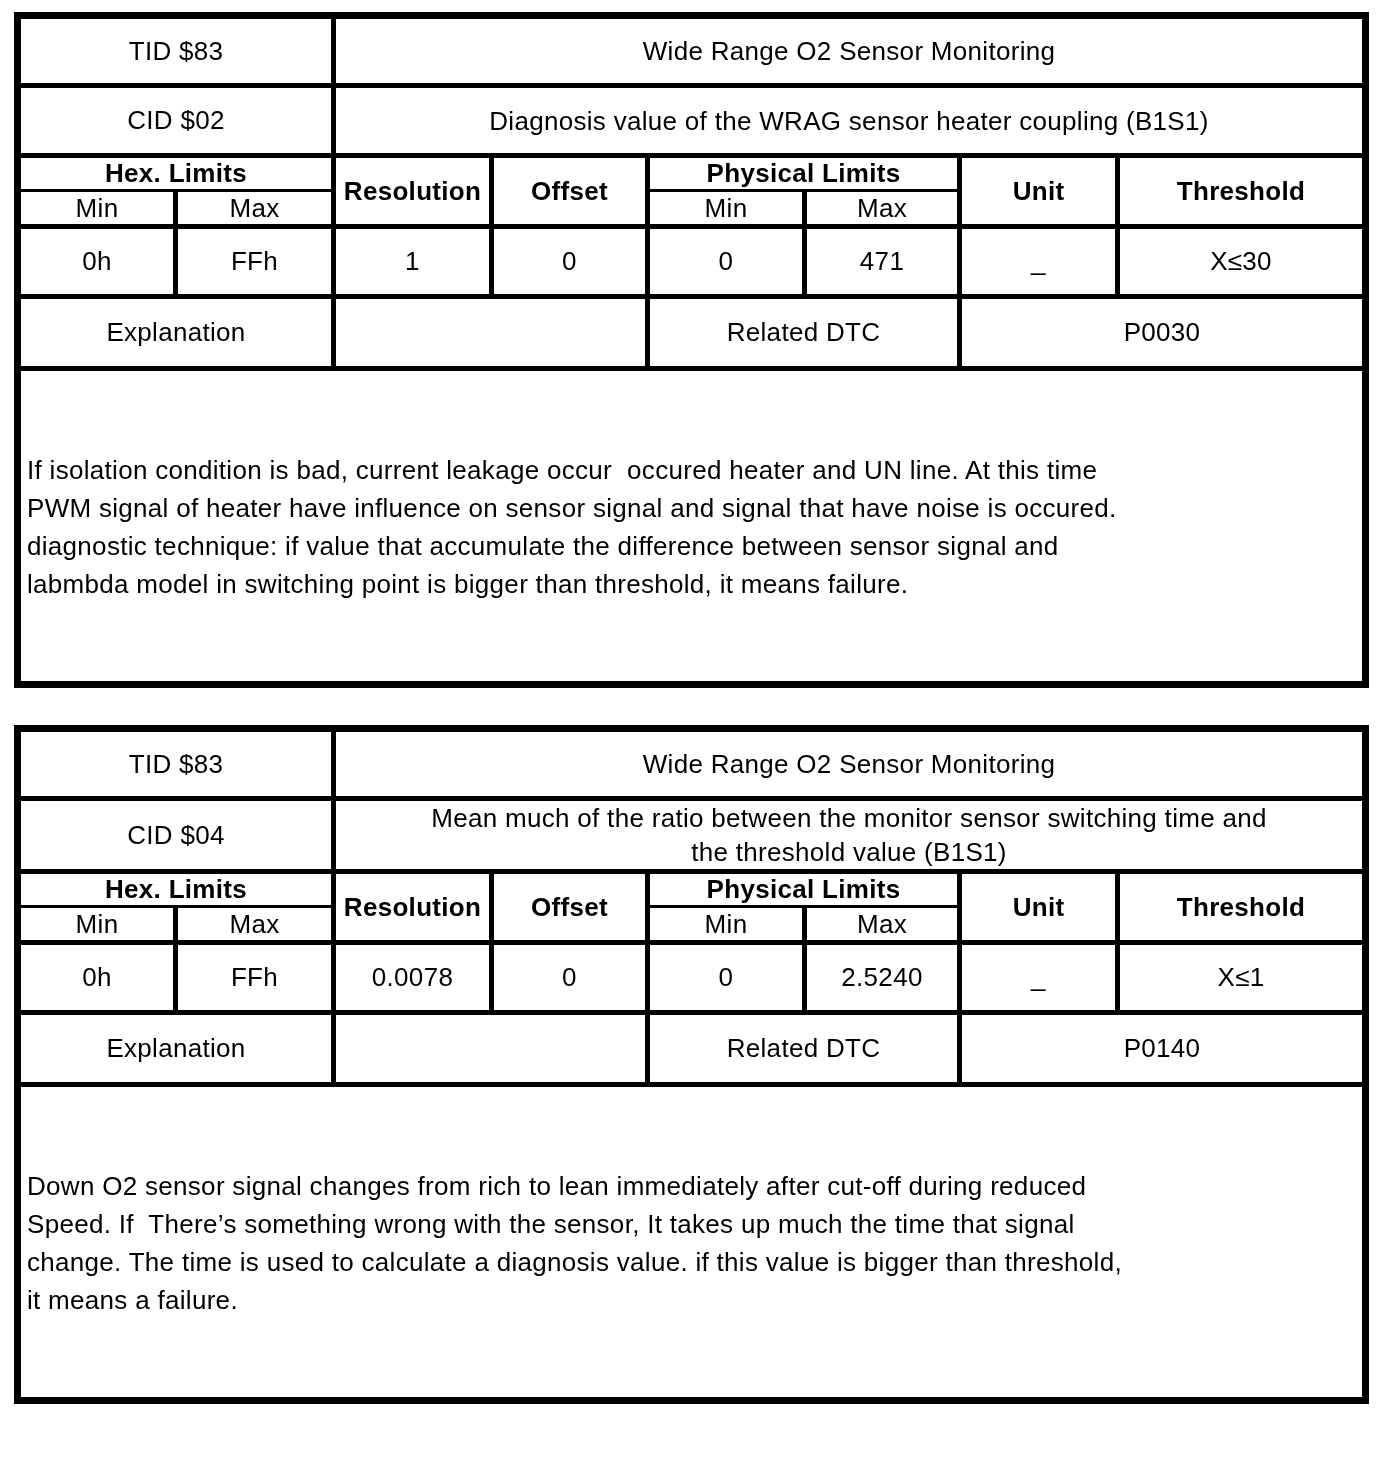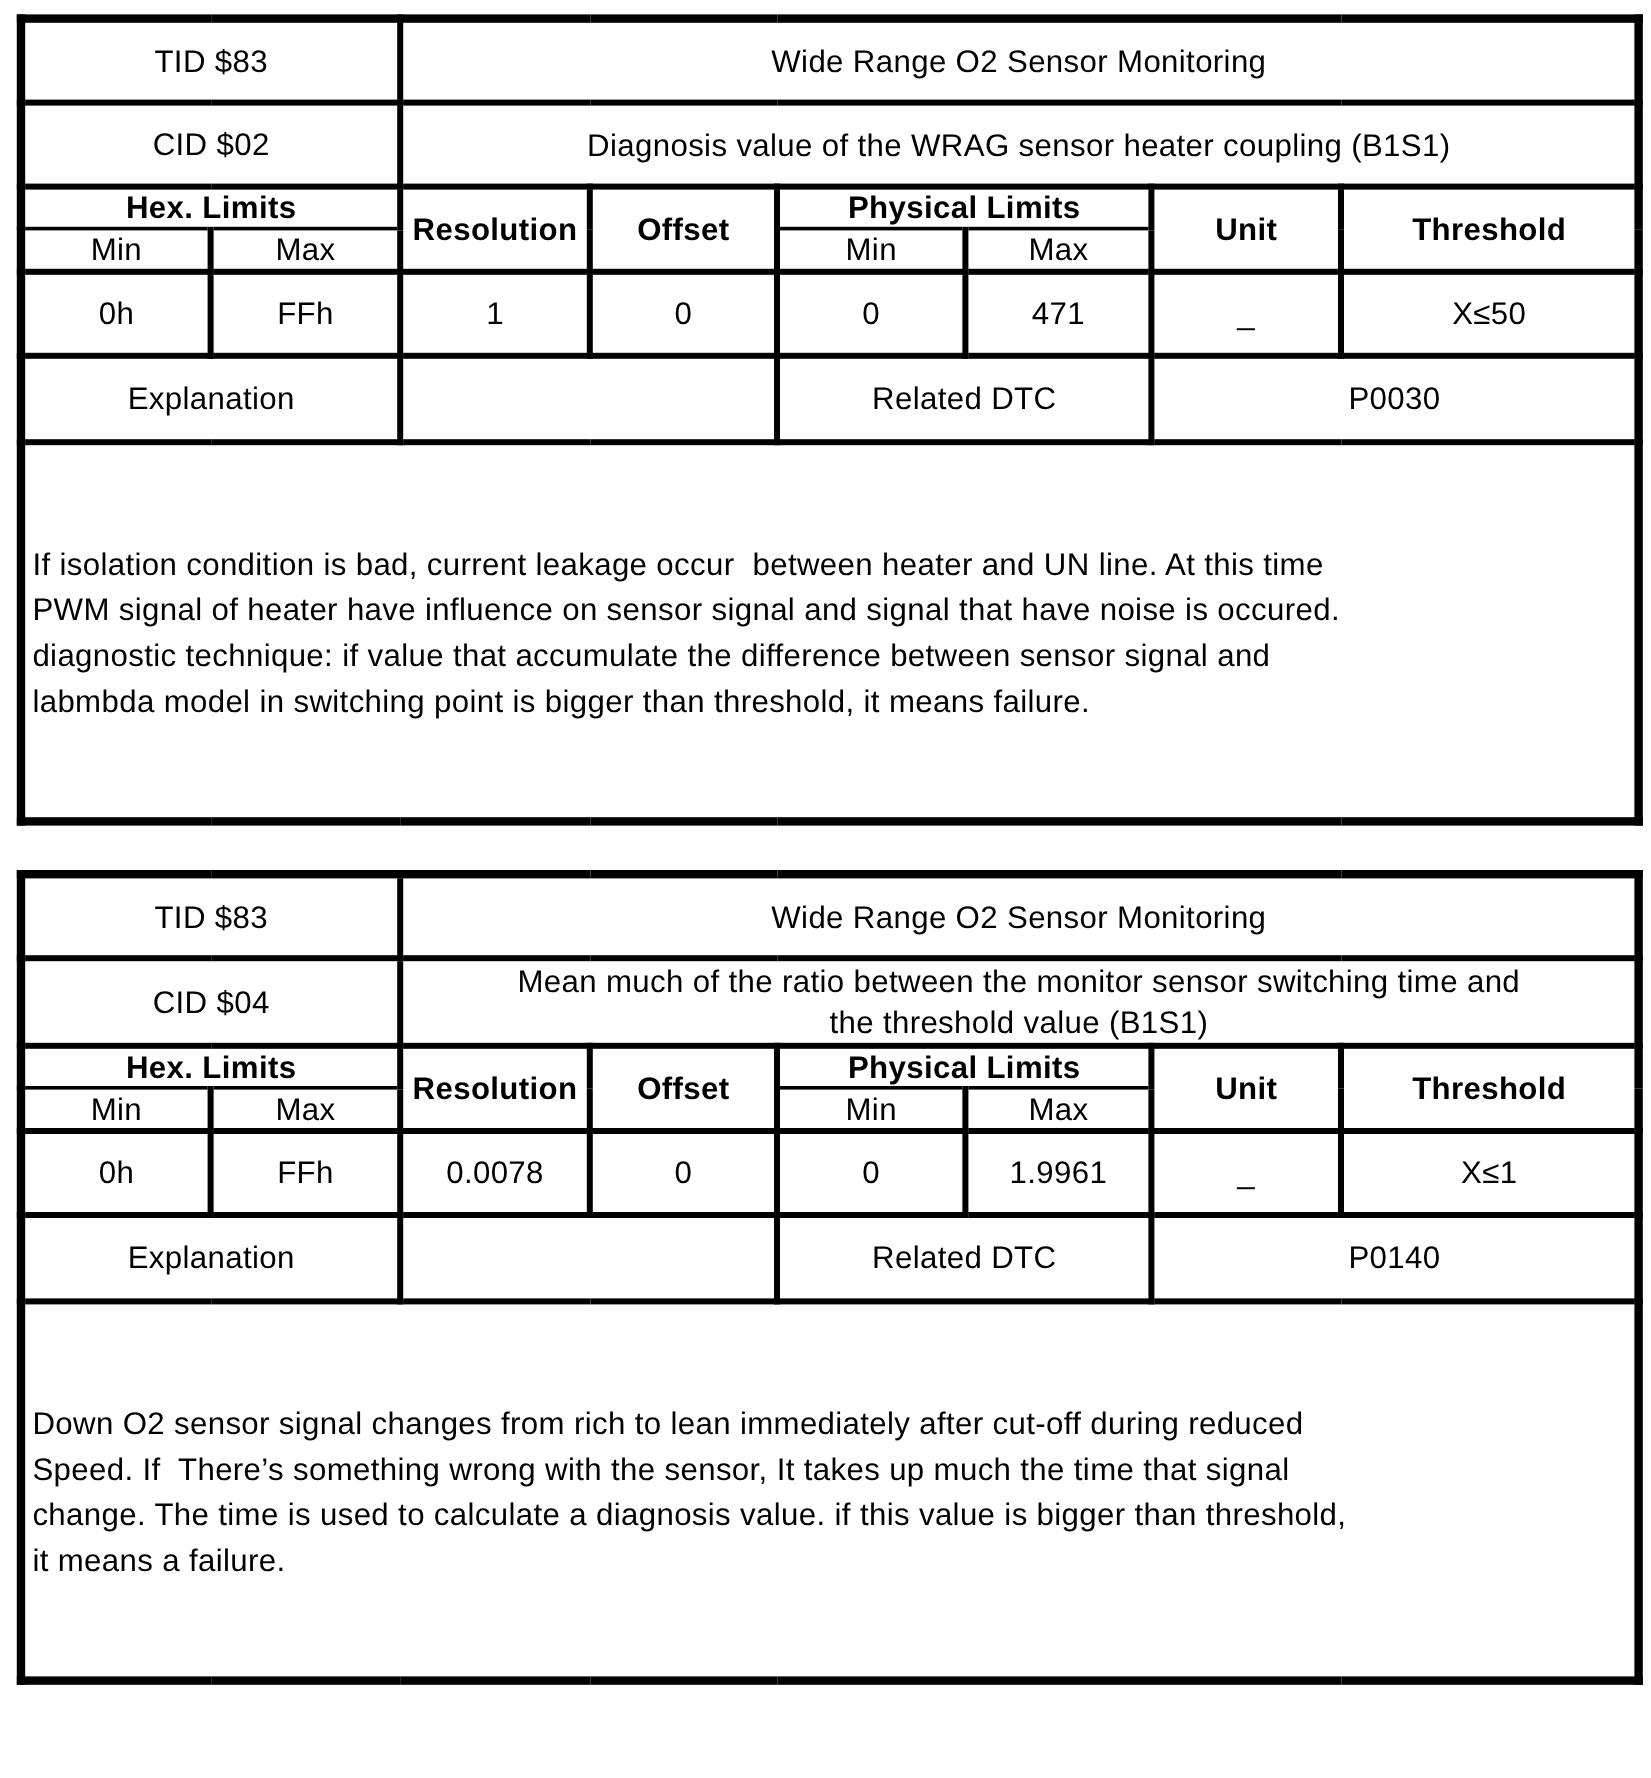--- a/index.html
+++ b/index.html
@@ -102,31 +102,31 @@
       <td class="thin-t">Max</td>
     </tr>
     <tr class="row-data">
       <td>0h</td>
       <td>FFh</td>
       <td>1</td>
       <td>0</td>
       <td>0</td>
       <td>471</td>
       <td>_</td>
-      <td>X≤50</td>
+      <td>X≤30</td>
     </tr>
     <tr class="row-expl">
       <td colspan="2">Explanation</td>
       <td colspan="2"></td>
       <td colspan="2">Related DTC</td>
       <td colspan="2">P0030</td>
     </tr>
     <tr class="row-text">
       <td colspan="8" class="text-cell">
-        <div class="expl-line">If isolation condition is bad, current leakage occur  between heater and UN line. At this time</div>
+        <div class="expl-line">If isolation condition is bad, current leakage occur  occured heater and UN line. At this time</div>
         <div class="expl-line">PWM signal of heater have influence on sensor signal and signal that have noise is occured.</div>
         <div class="expl-line">diagnostic technique: if value that accumulate the difference between sensor signal and</div>
         <div class="expl-line">labmbda model in switching point is bigger than threshold, it means failure.</div>
       </td>
     </tr>
   </tbody>
     </table>
 
   <table class="spec-table">
     <colgroup>
@@ -164,21 +164,21 @@
       <td class="thin-t">Max</td>
       <td class="thin-t">Min</td>
       <td class="thin-t">Max</td>
     </tr>
     <tr class="row-data">
       <td>0h</td>
       <td>FFh</td>
       <td>0.0078</td>
       <td>0</td>
       <td>0</td>
-      <td>1.9961</td>
+      <td>2.5240</td>
       <td>_</td>
       <td>X≤1</td>
     </tr>
     <tr class="row-expl">
       <td colspan="2">Explanation</td>
       <td colspan="2"></td>
       <td colspan="2">Related DTC</td>
       <td colspan="2">P0140</td>
     </tr>
     <tr class="row-text">

